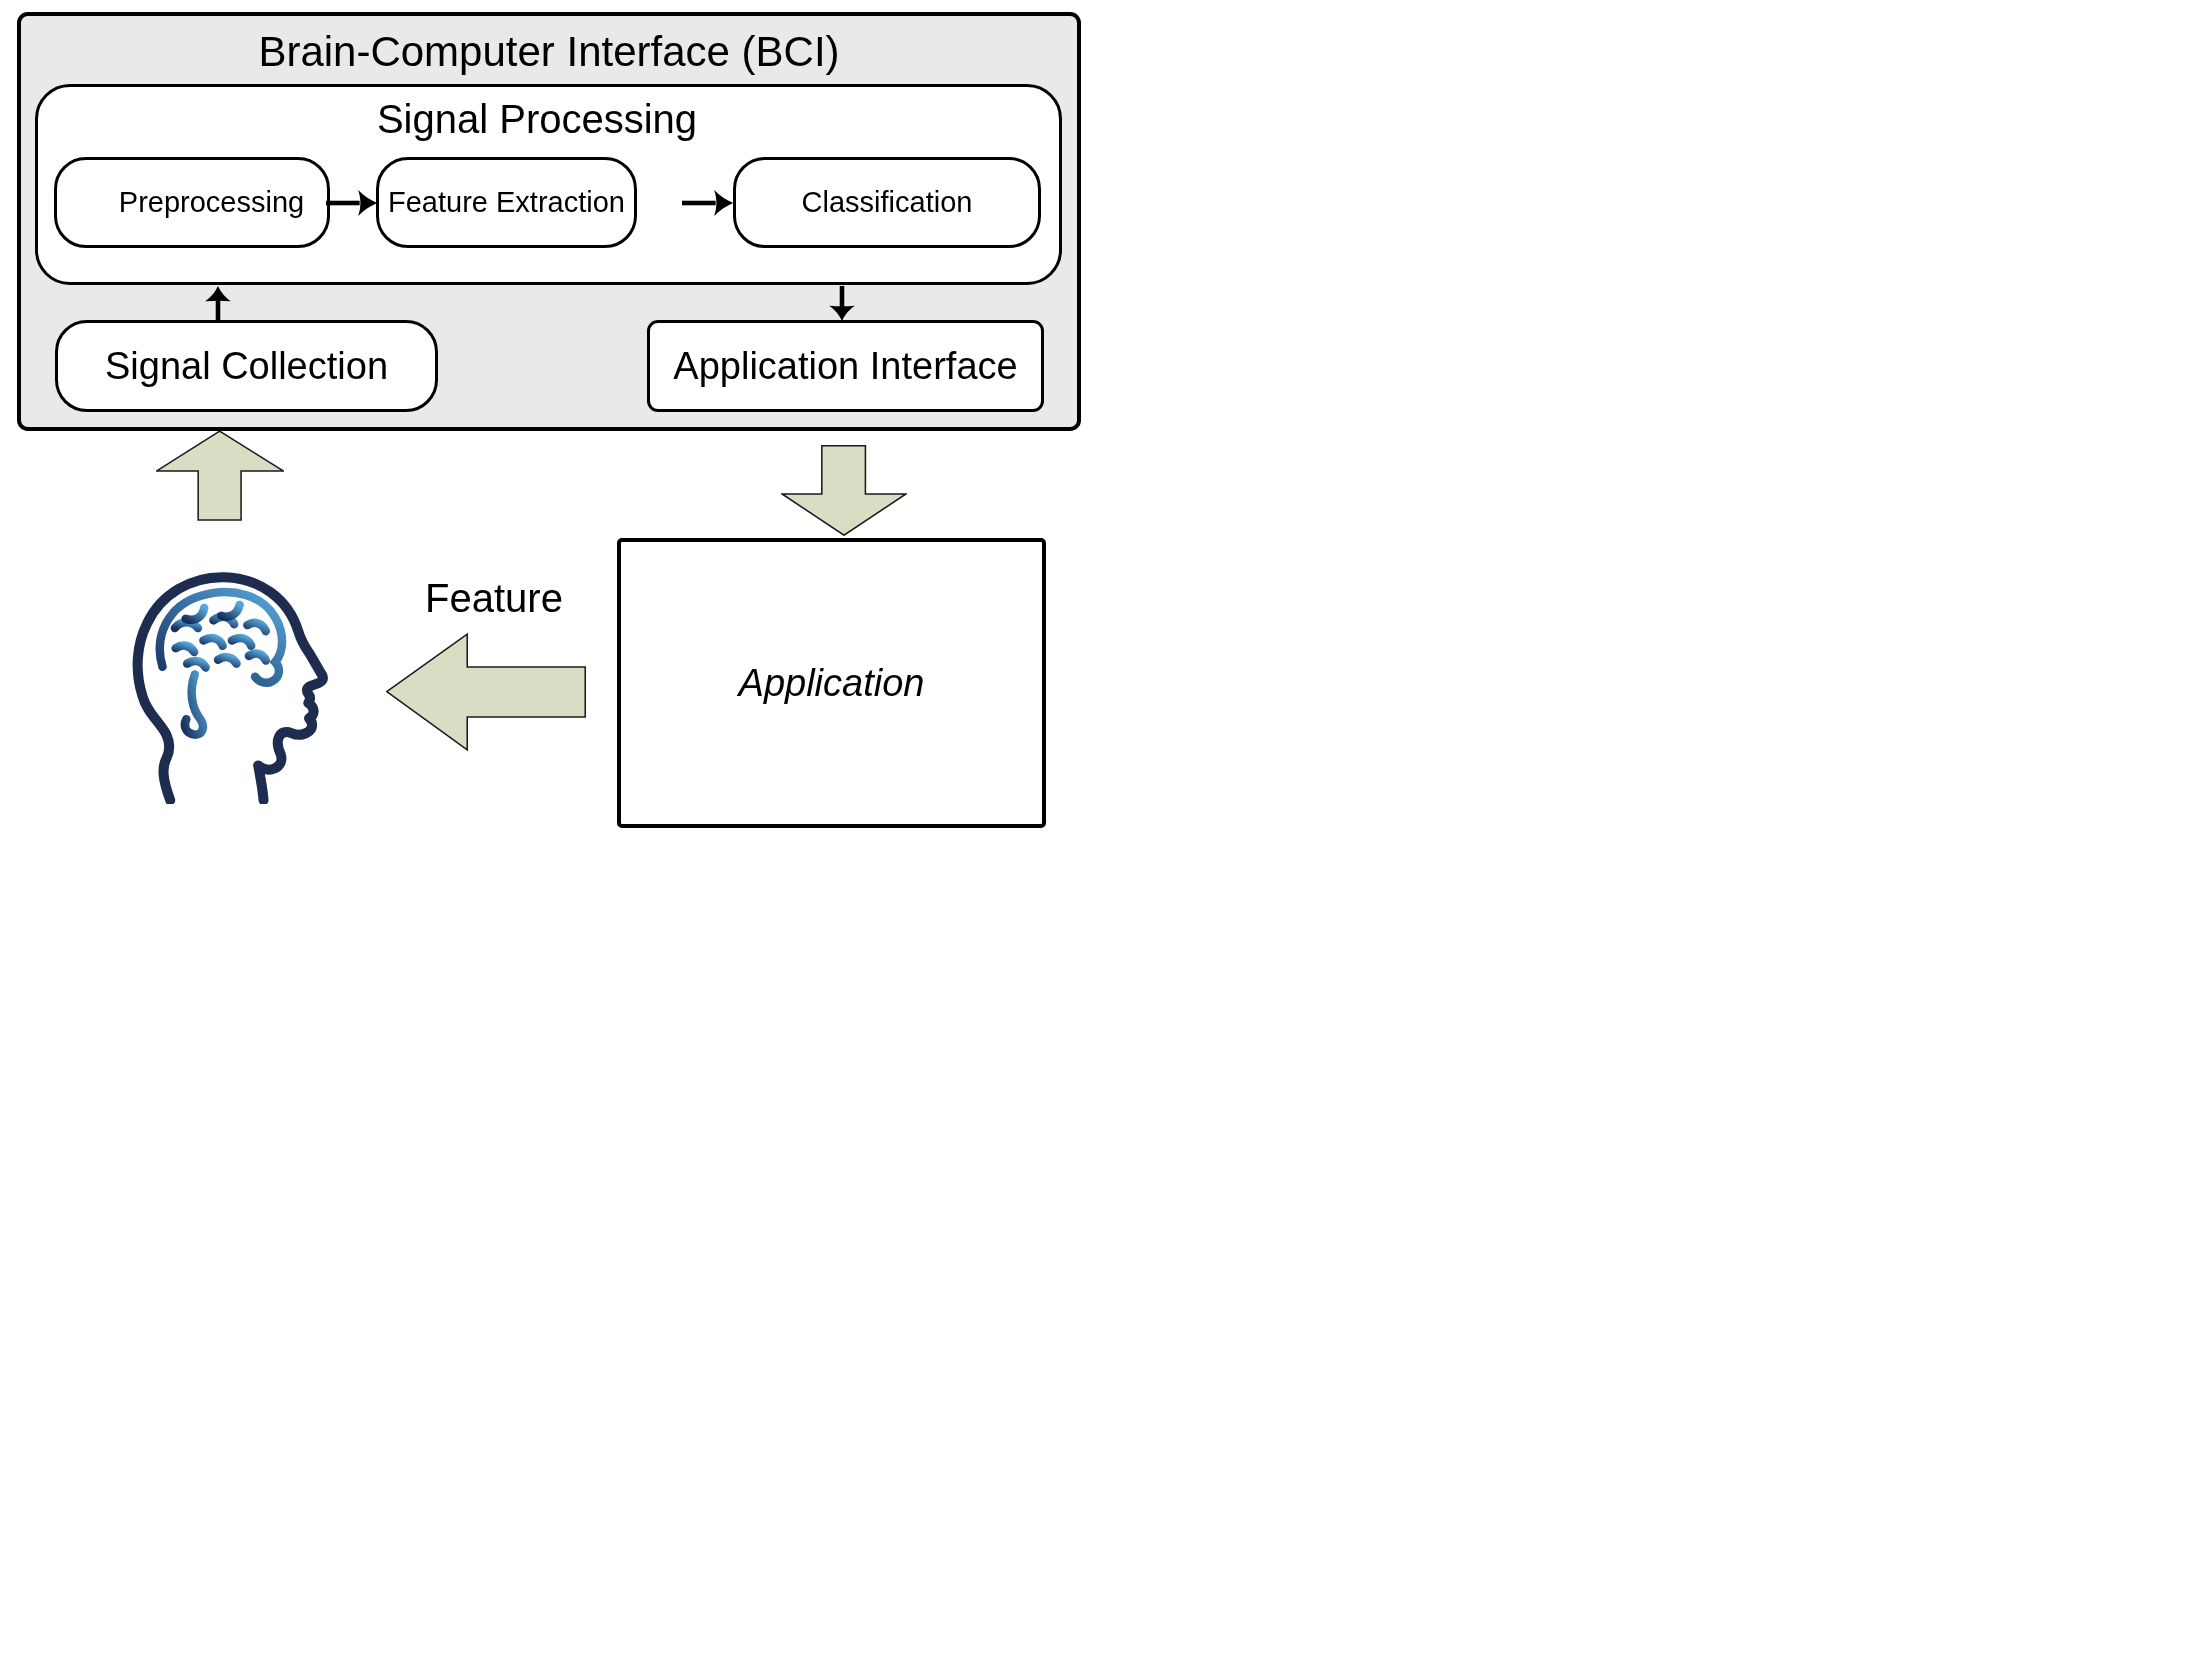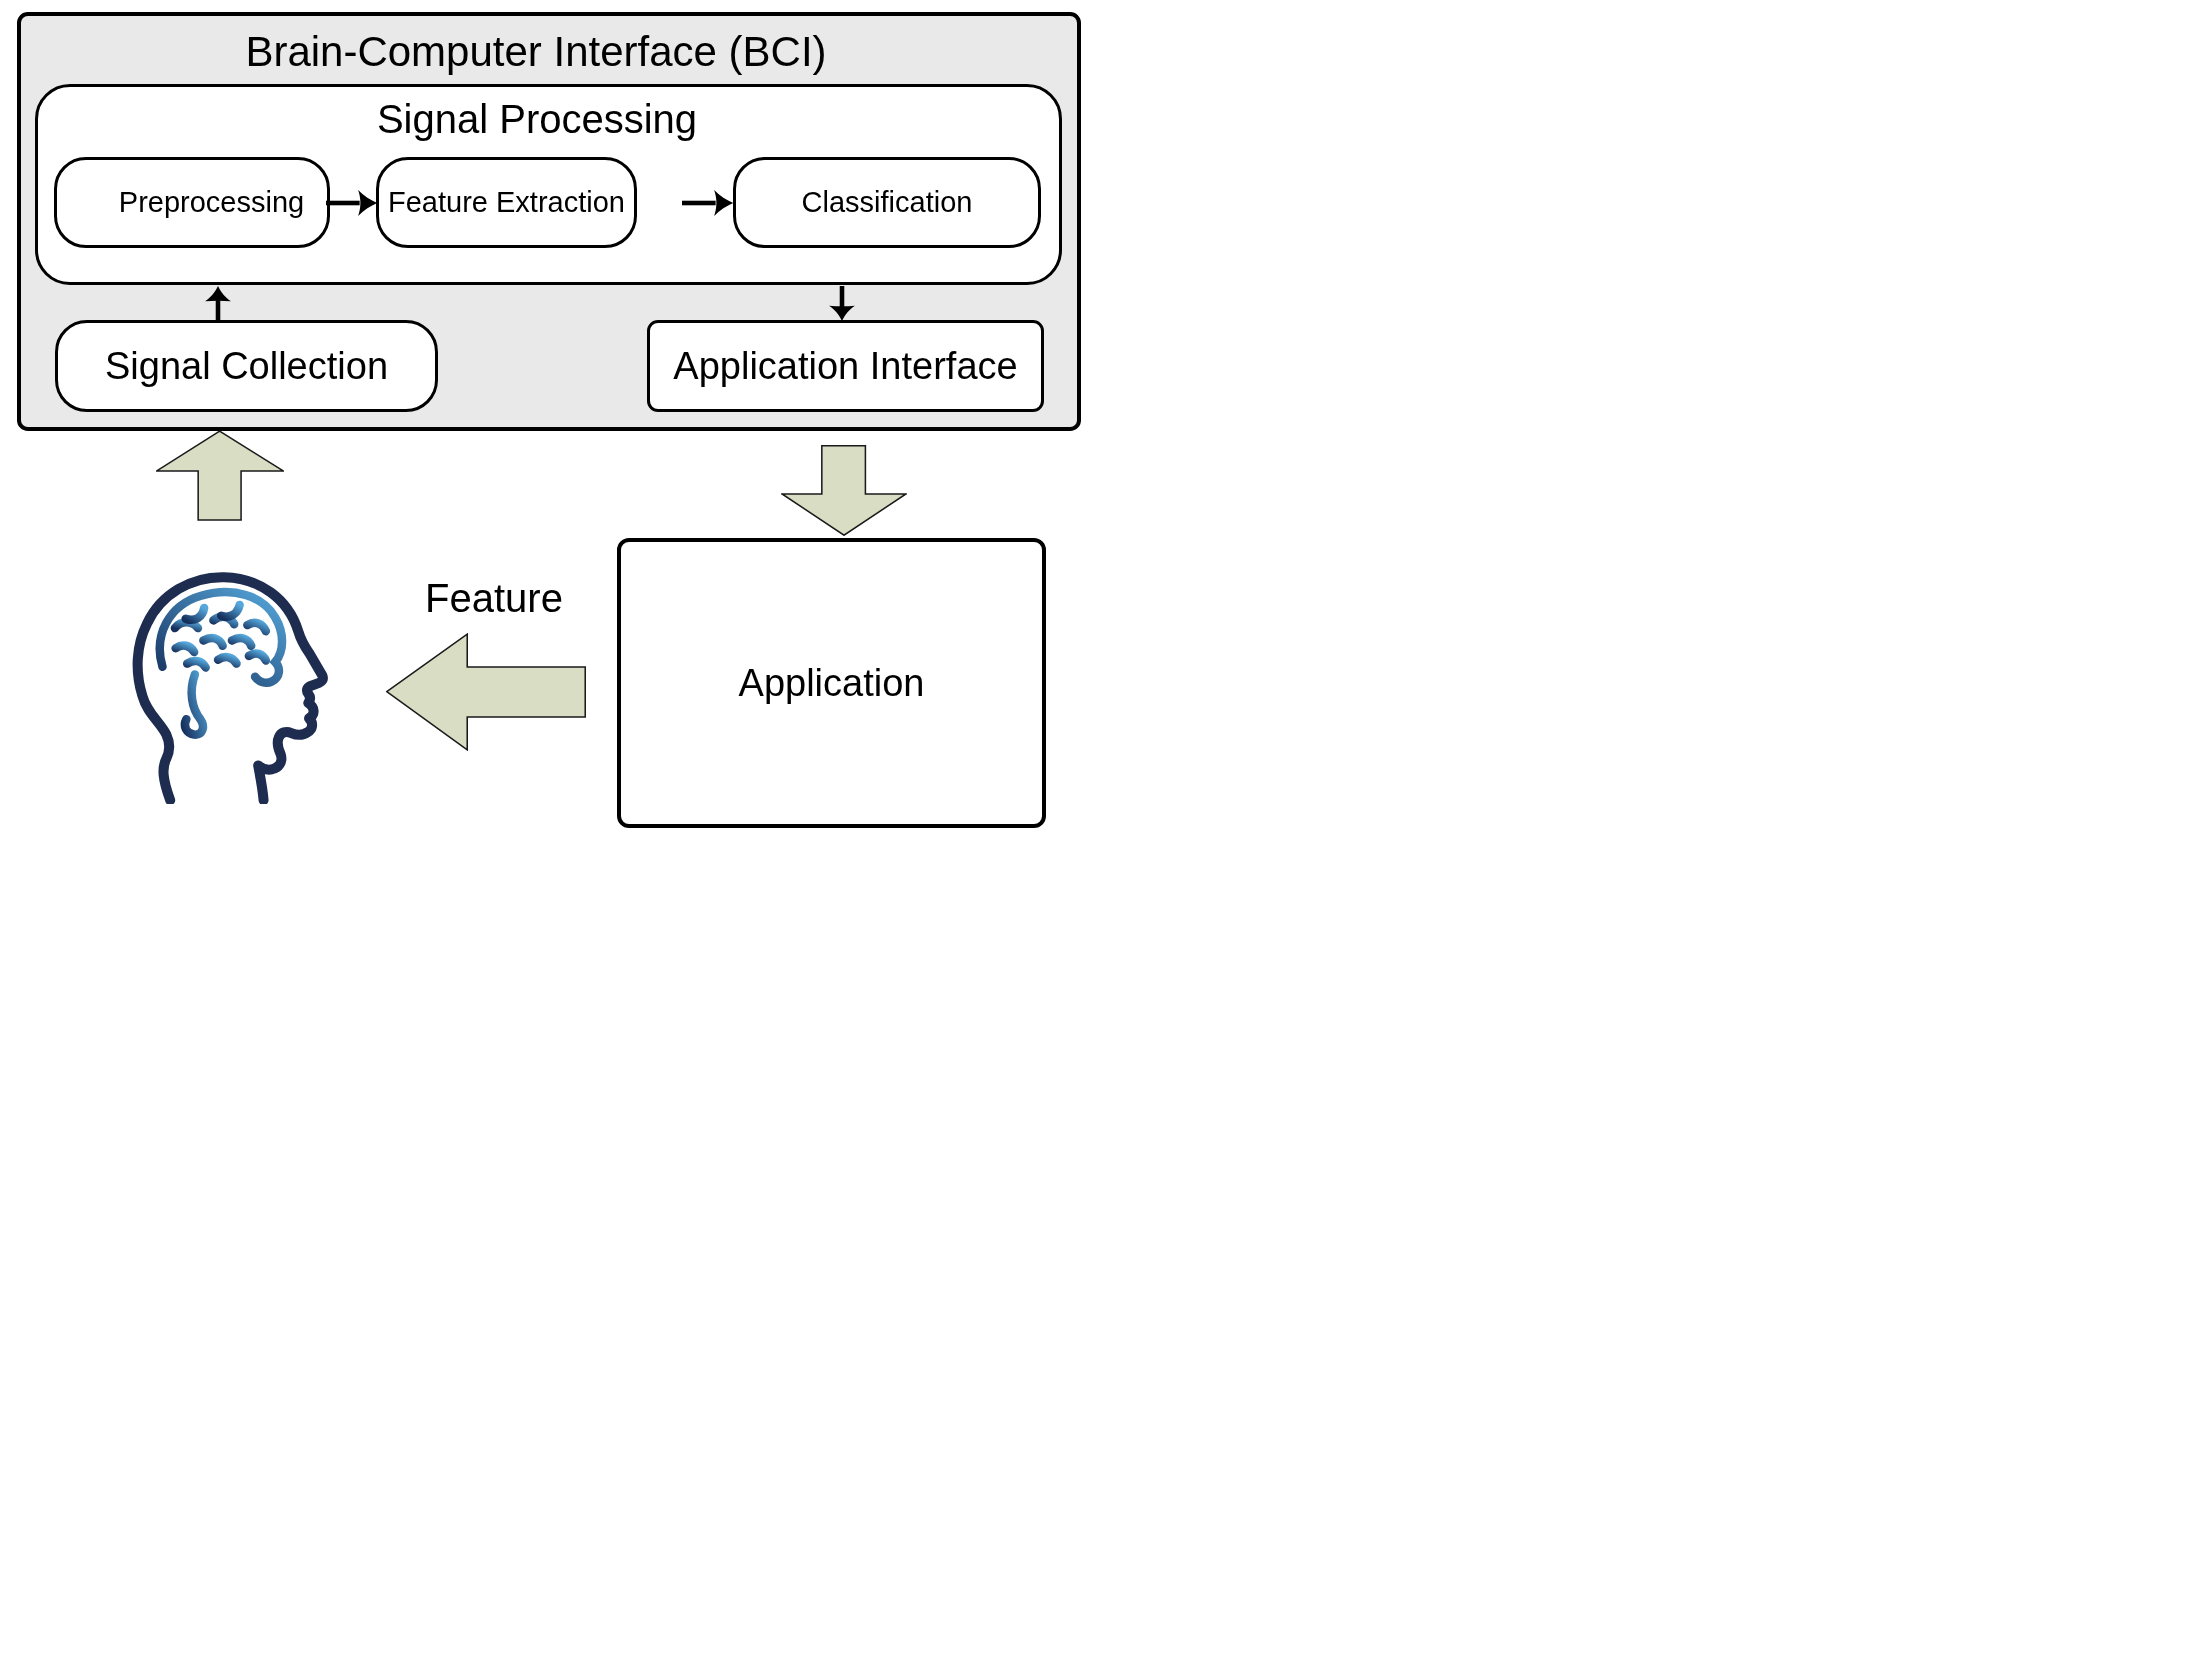--- a/index.html
+++ b/index.html
@@ -21,21 +21,21 @@
   .abs{position:absolute;}
   
   .bci-box{
     left:17px; top:12.3px; width:1064px; height:419px;
     background:var(--bci-fill);
     border:4.6px solid var(--outline);
     border-radius:10.8px;
     box-sizing:border-box;
   }
   .bci-title{
-    left:4px; top:28px; width:1064px;
+    left:17px; top:28px; width:1064px;
     text-align:center;
     font-size:42px;
     letter-spacing:0px;
     white-space:nowrap;
   }
   
   .sp-box{
     left:35px; top:84px; width:1027px; height:201px;
     background:var(--box-fill);
     border:3.8px solid var(--outline);
@@ -63,24 +63,25 @@
   .stage-preprocessing{ left:54px;  width:276px;padding-left:39px; }
   .stage-feature-extraction{ left:376px; width:261px; }
   .stage-classification{ left:733px; width:308px; }
   .collect{ left:55px; top:320px; width:383px; height:92px; font-size:38px; }
   .appint { left:647px; top:320px; width:397px; height:92px; font-size:38px;border-radius:11px; }
   
   .app-box{
     left:617px; top:538px; width:429px; height:290px;
     background:var(--box-fill);
     border:4.6px solid var(--outline);
-    border-radius:12px;
+    border-radius:5px;
     box-sizing:border-box;
     display:flex; align-items:center; justify-content:center;
     font-size:38px;
+    font-style:italic;
   }
   .feedback-label{
     left:379px; top:576px; width:230px;
     text-align:center;
     font-size:40px;
     white-space:nowrap;
   }
   .thin-arrow-shape{ fill:var(--outline); }
   .block-arrow-poly{
     fill:var(--block-arrow-fill);

